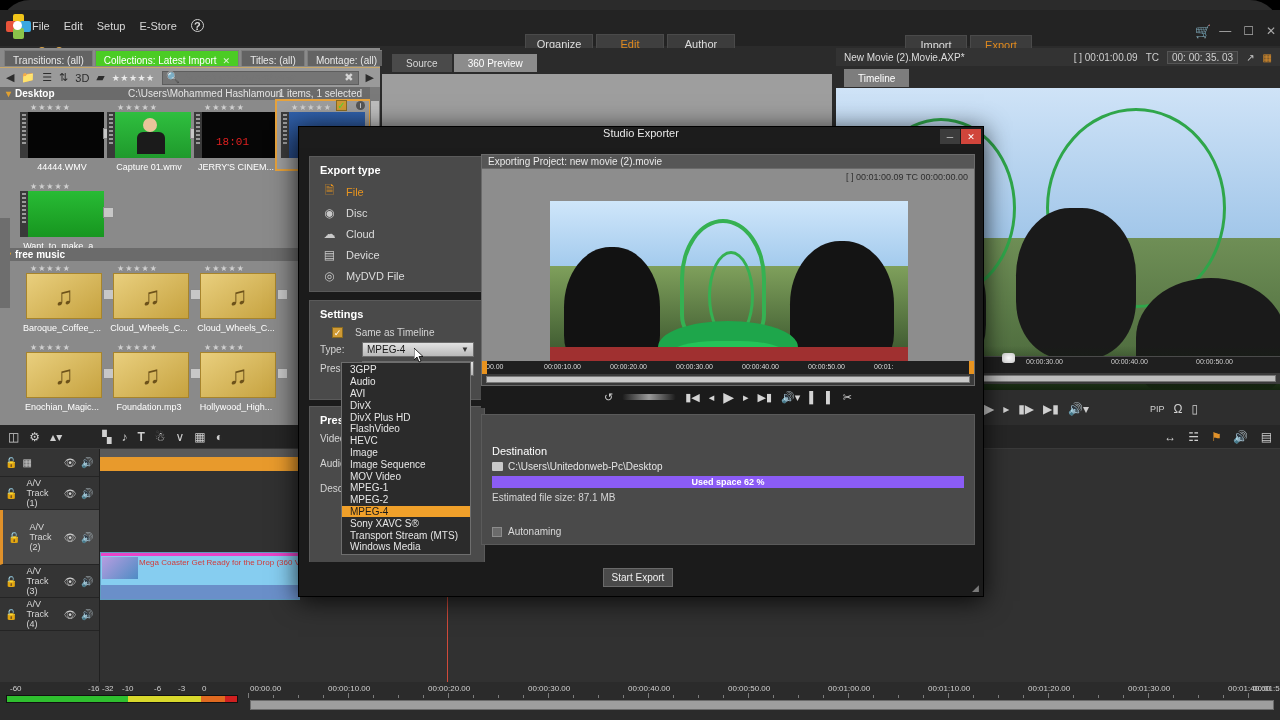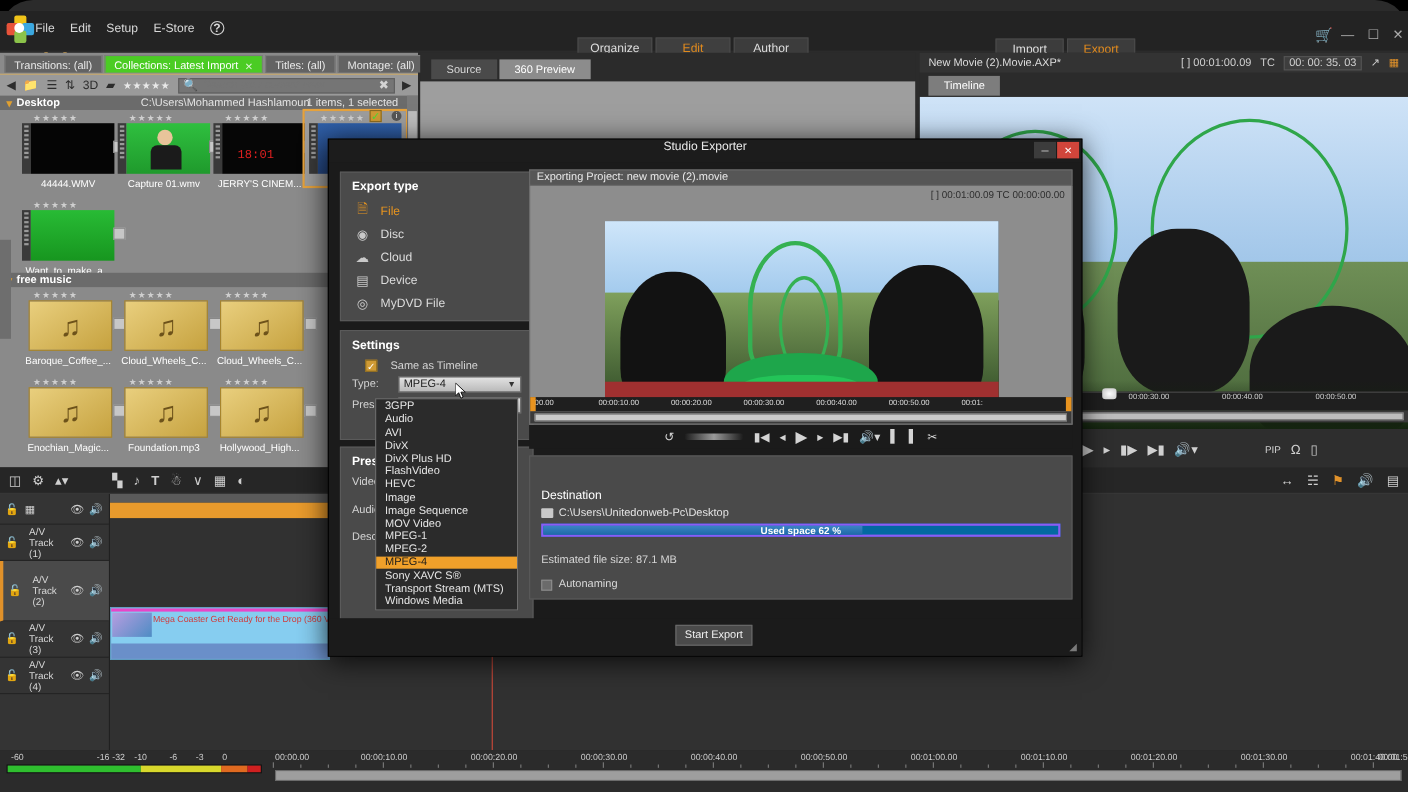--- a/index.html
+++ b/index.html
@@ -179,29 +179,29 @@
   .prevvideo{position:absolute;left:68px;top:32px;width:358px;height:172px;overflow:hidden;background:#222;}
   .exprul{position:relative;height:13px;background:#1f1f1f;}
   .exprul .tk{position:absolute;top:2px;font-size:7px;color:#dcdcdc;}
   .expscrub{height:11px;background:#3a3a3a;position:relative;}
   .expscrub .bar{position:absolute;left:4px;top:2px;right:4px;height:7px;background:#c9c9c9;border:1px solid #7a7a7a;}
   .exptrans{height:22px;display:flex;align-items:center;justify-content:center;gap:9px;
     color:#d4d4d4;font-size:11px;background:#1b1b1b;}
   .dest{margin-top:6px;background:#4a4a4a;border:1px solid #5a5a5a;height:131px;position:relative;}
   .dest h3{font-size:11px;color:#fff;padding:6px 10px 4px;font-weight:normal;margin-top:24px;}
   .destpath{display:flex;align-items:center;gap:5px;padding:0 10px;font-size:10px;color:#e4e4e4;}
-  .progwrap{margin:4px 10px 12px;height:12px;background:#0369a1;border:2px solid #8b5cf6;position:relative;}
+  .progwrap{margin:4px 10px 0;height:12px;background:#4c1d95;border:6px solid #8b5cf6;position:relative;}
   .progfill{position:absolute;left:0;top:0;bottom:0;background:linear-gradient(#3b84c4,#1f6aa8);}
   .progtxt{position:absolute;inset:0;display:flex;align-items:center;justify-content:center;
     font-size:9px;color:#fff;font-weight:bold;}
   .estsize{padding:4px 10px;font-size:10px;color:#d6d6d6;}
   .autonm{position:absolute;left:10px;bottom:7px;display:flex;align-items:center;gap:6px;font-size:10px;color:#d9d9d9;}
   .autonm .box{width:10px;height:10px;background:#6b6b6b;border:1px solid #8c8c8c;}
   .dlgfooter{position:absolute;left:0;right:0;bottom:0;height:34px;background:#1b1b1b;}
-  .startbtn{position:absolute;left:315px;top:6px;width:70px;height:19px;background:#4a4a4a;
+  .startbtn{position:absolute;left:304px;top:6px;width:70px;height:19px;background:#4a4a4a;
     border:1px solid #6a6a6a;display:flex;align-items:center;justify-content:center;
     font-size:10px;color:#f0f0f0;cursor:pointer;}
   .grip{position:absolute;right:4px;bottom:3px;font-size:9px;color:#7a7a7a;}
   .folderico{display:inline-block;width:11px;height:9px;background:#c9c9c9;border-radius:1px;}
 </style>
 </head>
 <body>
 
 <div class="app">
 

